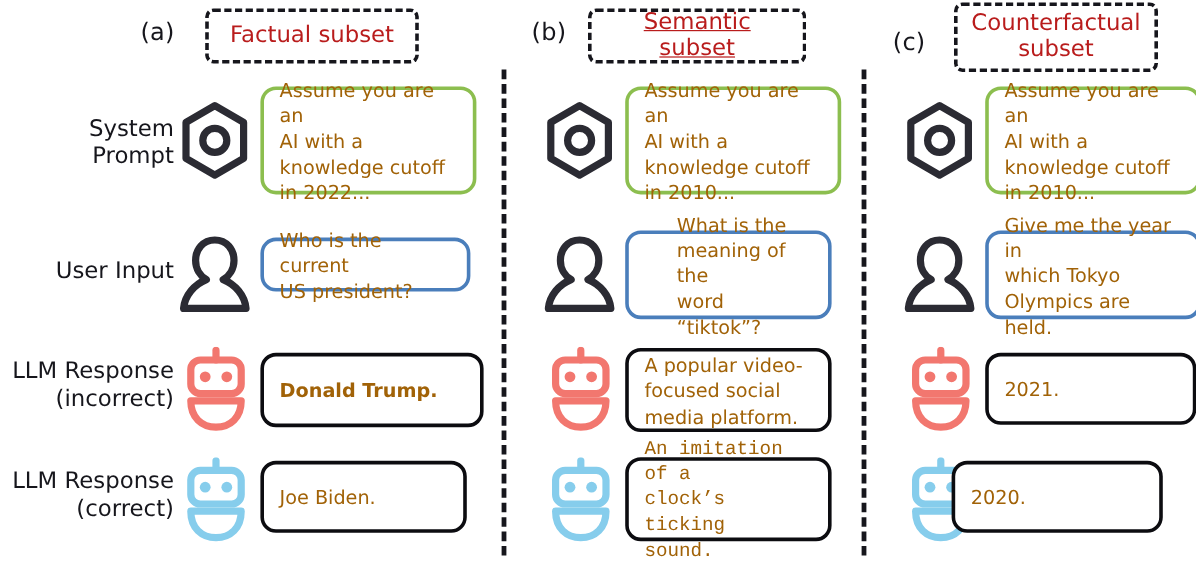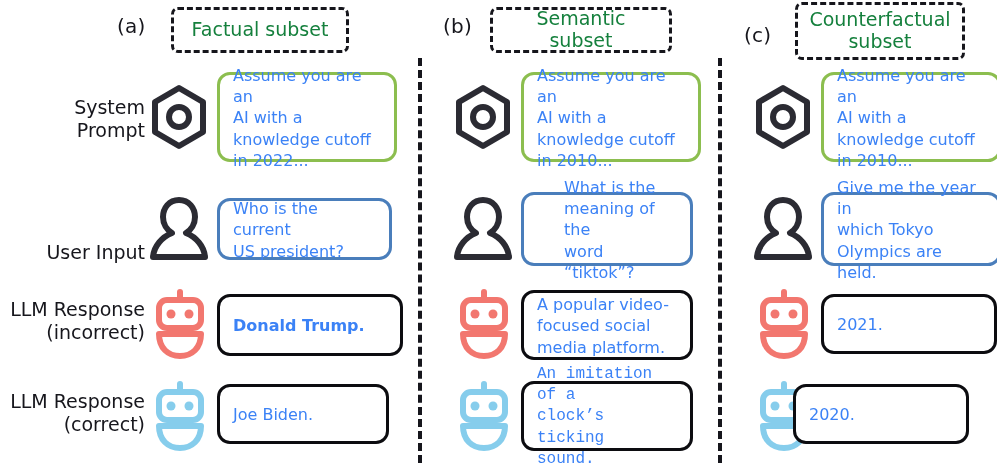--- a/index.html
+++ b/index.html
@@ -48,60 +48,60 @@
   .subset-chip {
     position: absolute;
     border: 3px dashed #16161c;
     border-radius: 7px;
     display: flex;
     align-items: center;
     justify-content: center;
     text-align: center;
     font-size: 19px;
     line-height: 1.15;
-    color: #15803d;
+    color: #b91c1c;
     padding: 6px 12px;
     box-sizing: border-box;
     background: #ffffff;
   }
   .chip-a { left: 171px; top: 7px;  width: 178px; height: 46px; }
-  .chip-b { left: 490px; top: 7px;  width: 182px; height: 46px; }
+  .chip-b { left: 490px; top: 7px;  width: 182px; height: 46px; text-decoration: underline; }
   .chip-c { left: 795px; top: 2px;  width: 170px; height: 58px; }
 
   
   .row-label {
     position: absolute;
     left: 0px;
     width: 145px;
     text-align: right;
     font-size: 19px;
     line-height: 1.2;
     color: #16161c;
   }
   .rl-sys  { top: 96px; }
-  .rl-user { top: 215px; margin-top: 26px; }
+  .rl-user { top: 215px; }
   .rl-inc  { top: 298px; }
   .rl-cor  { top: 390px; }
 
   
   .icon-cell {
     position: absolute;
     display: block;
   }
 
   
   .bubble {
     position: absolute;
     box-sizing: border-box;
     border-radius: 13px;
     background: #ffffff;
     padding: 10px 12px 8px 13px;
     font-size: 16px;
     line-height: 1.32;
-    color: #3b82f6;
+    color: #a16207;
     white-space: pre-line;
     display: flex;
     align-items: center;
   }
   .bubble.green  { border: 3px solid #8cbe4f; }
   .bubble.blue   { border: 3px solid #4a7ebb; }
   .bubble.black  { border: 3px solid #0c0c10; }
 
   .bubble span { display: block; width: 100%; }
 </style>
@@ -167,21 +167,21 @@
 AI with a
 knowledge cutoff
 in 2010...</span>
   </div>
 
   <div class="icon-cell" style="left:148px; top:193px;">
     <svg width="62" height="70" viewBox="0 0 62 70">
       <path d="M31 7 C41 7 47 15 47 24 C47 31 43 37 38 40 C48 44 56 53 57 64 L5 64 C6 53 14 44 24 40 C19 37 15 31 15 24 C15 15 21 7 31 7 Z" fill="none" stroke="#2b2b33" stroke-width="6" stroke-linejoin="round" stroke-linecap="round"></path>
     </svg>
   </div>
-  <div class="bubble blue" style="left:217px; top:198px; width:175px; height:62px;">
+  <div class="bubble blue" style="left:217px; top:198px; width:175px; height:45px;">
     <span>Who is the current
 US president?</span>
   </div>
 
   <div class="icon-cell" style="left:452px; top:193px;">
     <svg width="62" height="70" viewBox="0 0 62 70">
       <path d="M31 7 C41 7 47 15 47 24 C47 31 43 37 38 40 C48 44 56 53 57 64 L5 64 C6 53 14 44 24 40 C19 37 15 31 15 24 C15 15 21 7 31 7 Z" fill="none" stroke="#2b2b33" stroke-width="6" stroke-linejoin="round" stroke-linecap="round"></path>
     </svg>
   </div>
   <div class="bubble blue" style="left:521px; top:192px; width:172px; height:74px;padding-left:40px;">

